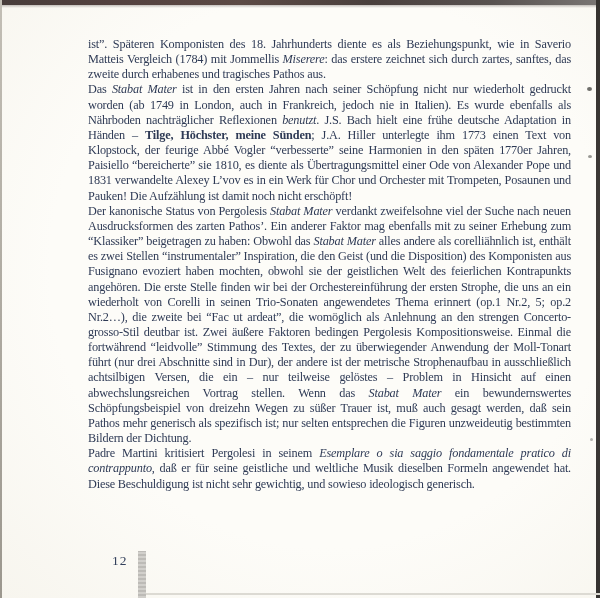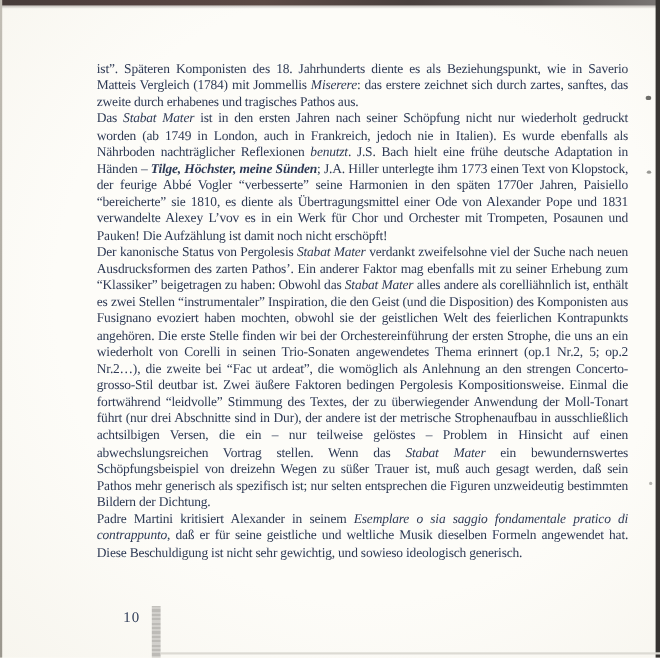--- a/index.html
+++ b/index.html
@@ -14,26 +14,26 @@
     background:linear-gradient(90deg,#473c3a 0%,#53413f 18%,#5c4a45 40%,#4a403e 62%,#585250 82%,#7a7674 100%);}
   .edge-top-soft{position:absolute;top:5px;left:0;width:600px;height:3px;background:linear-gradient(180deg,rgba(90,80,78,.35),rgba(90,80,78,0));}
   .edge-right{position:absolute;top:0;right:0;width:4px;height:598px;
     background:linear-gradient(180deg,#35322f 0%,#403c3a 45%,#353230 100%);}
   .edge-left{position:absolute;top:0;left:0;width:2px;height:598px;
     background:linear-gradient(180deg,#c2beb5 0%,#aba79e 60%,#9b978e 100%);}
   
   .text-block{
     position:absolute;left:88px;top:37px;width:483px;
     font-size:12.25px;line-height:15.15px;letter-spacing:-0.18px;
-    color:#2e3a55;text-align:justify;margin-top:18px;
+    color:#2e3a55;text-align:justify;
   }
   .text-block p{margin:0;padding:0}
   .seg{color:inherit}
   .italic{font-style:italic}
-  .bold-italic{font-style:italic;font-weight:bold}
+  .bold-italic{font-weight:bold}
   
   .page-number{position:absolute;left:112px;top:553px;font-size:13.5px;color:#33405c;letter-spacing:1px}
   .spine-bar{position:absolute;left:138px;top:551px;width:8px;height:47px;opacity:.85;
     background:repeating-linear-gradient(0deg,#cac8c4 0 2px,#b2b0ac 2px 4px);}
   .bottom-line{position:absolute;left:146px;top:593px;width:454px;height:2px;background:#dcdad3}
   .speck{position:absolute;background:#6e6e6a;border-radius:50%}
   .speck-1{left:587px;top:87px;width:5px;height:4px}
   .speck-2{left:588px;top:155px;width:4px;height:3px;opacity:.7}
   .speck-3{left:590px;top:438px;width:3px;height:3px;opacity:.5}
 </style>
@@ -43,22 +43,22 @@
 <div class="page">
   <div class="edge-top"></div>
   <div class="edge-top-soft"></div>
   <div class="edge-right"></div>
   <div class="edge-left"></div>
 
   <div class="text-block">
       <p><span class="seg">ist”. Späteren Komponisten des 18. Jahrhunderts diente es als Beziehungspunkt, wie in Saverio Matteis Vergleich (1784) mit Jommellis </span><span class="seg italic">Miserere</span><span class="seg">: das erstere zeichnet sich durch zartes, sanftes, das zweite durch erhabenes und tragisches Pathos aus.</span></p>
       <p><span class="seg">Das </span><span class="seg italic">Stabat Mater</span><span class="seg"> ist in den ersten Jahren nach seiner Schöpfung nicht nur wiederholt gedruckt worden (ab 1749 in London, auch in Frankreich, jedoch nie in Italien). Es wurde ebenfalls als Nährboden nachträglicher Reflexionen </span><span class="seg italic">benutzt</span><span class="seg">. J.S. Bach hielt eine frühe deutsche Adaptation in Händen – </span><span class="seg bold-italic">Tilge, Höchster, meine Sünden</span><span class="seg">; J.A. Hiller unterlegte ihm 1773 einen Text von Klopstock, der feurige Abbé Vogler “verbesserte” seine Harmonien in den späten 1770er Jahren, Paisiello “bereicherte” sie 1810, es diente als Übertragungsmittel einer Ode von Alexander Pope und 1831 verwandelte Alexey L’vov es in ein Werk für Chor und Orchester mit Trompeten, Posaunen und Pauken! Die Aufzählung ist damit noch nicht erschöpft!</span></p>
       <p><span class="seg">Der kanonische Status von Pergolesis </span><span class="seg italic">Stabat Mater</span><span class="seg"> verdankt zweifelsohne viel der Suche nach neuen Ausdrucksformen des zarten Pathos’. Ein anderer Faktor mag ebenfalls mit zu seiner Erhebung zum “Klassiker” beigetragen zu haben: Obwohl das </span><span class="seg italic">Stabat Mater</span><span class="seg"> alles andere als corelliähnlich ist, enthält es zwei Stellen “instrumentaler” Inspiration, die den Geist (und die Disposition) des Komponisten aus Fusignano evoziert haben mochten, obwohl sie der geistlichen Welt des feierlichen Kontrapunkts angehören. Die erste Stelle finden wir bei der Orchestereinführung der ersten Strophe, die uns an ein wiederholt von Corelli in seinen Trio-Sonaten angewendetes Thema erinnert (op.1 Nr.2, 5; op.2 Nr.2…), die zweite bei “Fac ut ardeat”, die womöglich als Anlehnung an den strengen Concerto-grosso-Stil deutbar ist. Zwei äußere Faktoren bedingen Pergolesis Kompositionsweise. Einmal die fortwährend “leidvolle” Stimmung des Textes, der zu überwiegender Anwendung der Moll-Tonart führt (nur drei Abschnitte sind in Dur), der andere ist der metrische Strophenaufbau in ausschließlich achtsilbigen Versen, die ein – nur teilweise gelöstes – Problem in Hinsicht auf einen abwechslungsreichen Vortrag stellen. Wenn das </span><span class="seg italic">Stabat Mater</span><span class="seg"> ein bewundernswertes Schöpfungsbeispiel von dreizehn Wegen zu süßer Trauer ist, muß auch gesagt werden, daß sein Pathos mehr generisch als spezifisch ist; nur selten entsprechen die Figuren unzweideutig bestimmten Bildern der Dichtung.</span></p>
-      <p><span class="seg">Padre Martini kritisiert Alexander in seinem </span><span class="seg italic">Esemplare o sia saggio fondamentale pratico di contrappunto</span><span class="seg">, daß er für seine geistliche und weltliche Musik dieselben Formeln angewendet hat. Diese Beschuldigung ist nicht sehr gewichtig, und sowieso ideologisch generisch.</span></p>
+      <p><span class="seg">Padre Martini kritisiert Pergolesi in seinem </span><span class="seg italic">Esemplare o sia saggio fondamentale pratico di contrappunto</span><span class="seg">, daß er für seine geistliche und weltliche Musik dieselben Formeln angewendet hat. Diese Beschuldigung ist nicht sehr gewichtig, und sowieso ideologisch generisch.</span></p>
     </div>
 
-  <div class="page-number">10</div>
+  <div class="page-number">12</div>
   <div class="spine-bar"></div>
   <div class="bottom-line"></div>
   <div class="speck speck-1"></div>
   <div class="speck speck-2"></div>
   <div class="speck speck-3"></div>
 </div>
 
 </body></html>

